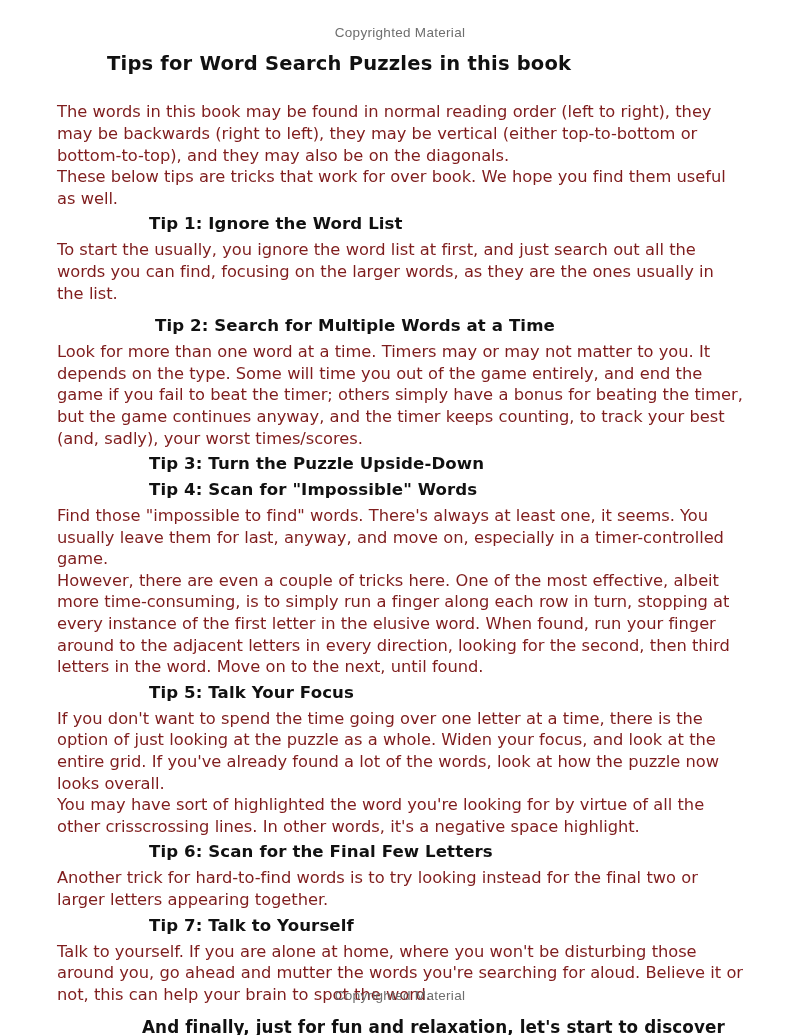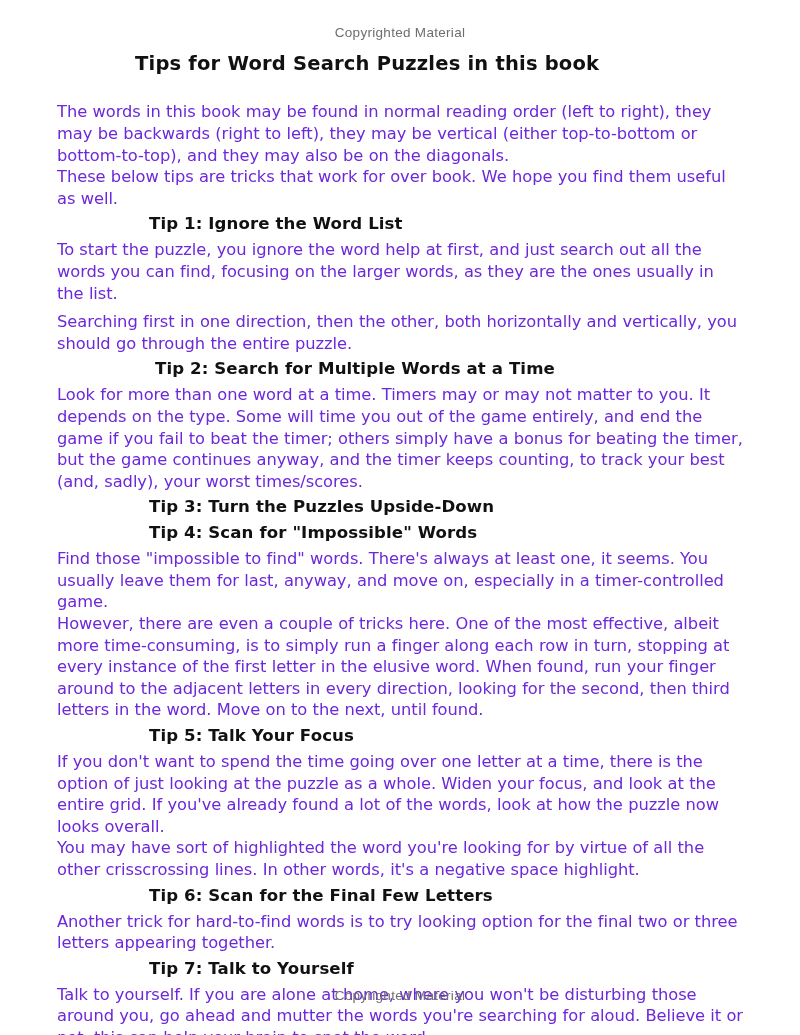--- a/index.html
+++ b/index.html
@@ -41,29 +41,29 @@
     top: 52px;
     width: 688px;
   }
 
   .doc-title {
     font-family: "DejaVu Sans", sans-serif;
     font-size: 19.5px;
     font-weight: bold;
     letter-spacing: 0.2px;
     color: #111111;
-    margin: 0 0 26px 78px;
+    margin: 0 0 26px 50px;
     line-height: 1.2;
   }
 
   p {
     margin: 0;
     font-size: 16.3px;
     line-height: 21.6px;
-    color: #6d28d9;
+    color: #7f1d1d;
     letter-spacing: -0.05px;
     word-spacing: 0.2px;
   }
 
   .tip-heading {
     font-size: 16.6px;
     font-weight: bold;
     line-height: 22px;
     color: #111111;
     margin: 4px;
@@ -93,39 +93,38 @@
   <div class="watermark watermark-top">Copyrighted Material</div>
 
   <div class="content">
 
     <h1 class="doc-title">Tips for Word Search Puzzles in this book</h1>
 
     <p>The words in this book may be found in normal reading order (left to right), they may be backwards (right to left), they may be vertical (either top-to-bottom or bottom-to-top), and they may also be on the diagonals.</p>
     <p>These below tips are tricks that work for over book. We hope you find them useful as well.</p>
 
     <div class="tip-heading">Tip 1: Ignore the Word List</div>
-    <p>To start the puzzle, you ignore the word help at first, and just search out all the words you can find, focusing on the larger words, as they are the ones usually in the list.</p>
+    <p>To start the usually, you ignore the word list at first, and just search out all the words you can find, focusing on the larger words, as they are the ones usually in the list.</p>
     <div class="gap-sm"></div>
-    <p>Searching first in one direction, then the other, both horizontally and vertically, you should go through the entire puzzle.</p>
 
     <div class="tip-heading wide">Tip 2: Search for Multiple Words at a Time</div>
     <p>Look for more than one word at a time. Timers may or may not matter to you. It depends on the type. Some will time you out of the game entirely, and end the game if you fail to beat the timer; others simply have a bonus for beating the timer, but the game continues anyway, and the timer keeps counting, to track your best (and, sadly), your worst times/scores.</p>
 
-    <div class="tip-heading">Tip 3: Turn the Puzzles Upside-Down</div>
+    <div class="tip-heading">Tip 3: Turn the Puzzle Upside-Down</div>
 
     <div class="tip-heading">Tip 4: Scan for "Impossible" Words</div>
     <p>Find those "impossible to find" words. There's always at least one, it seems. You usually leave them for last, anyway, and move on, especially in a timer-controlled game.</p>
     <p>However, there are even a couple of tricks here. One of the most effective, albeit more time-consuming, is to simply run a finger along each row in turn, stopping at every instance of the first letter in the elusive word. When found, run your finger around to the adjacent letters in every direction, looking for the second, then third letters in the word. Move on to the next, until found.</p>
 
     <div class="tip-heading">Tip 5: Talk Your Focus</div>
     <p>If you don't want to spend the time going over one letter at a time, there is the option of just looking at the puzzle as a whole. Widen your focus, and look at the entire grid. If you've already found a lot of the words, look at how the puzzle now looks overall.</p>
     <p>You may have sort of highlighted the word you're looking for by virtue of all the other crisscrossing lines. In other words, it's a negative space highlight.</p>
 
     <div class="tip-heading">Tip 6: Scan for the Final Few Letters</div>
-    <p>Another trick for hard-to-find words is to try looking option for the final two or three letters appearing together.</p>
+    <p>Another trick for hard-to-find words is to try looking instead for the final two or larger letters appearing together.</p>
 
     <div class="tip-heading">Tip 7: Talk to Yourself</div>
     <p>Talk to yourself. If you are alone at home, where you won't be disturbing those around you, go ahead and mutter the words you're searching for aloud. Believe it or not, this can help your brain to spot the word.</p>
 
     <div class="gap-md"></div>
     <div class="closing">And finally, just for fun and relaxation, let's start to discover them!</div>
 
   </div>
 
   <div class="watermark watermark-bottom">Copyrighted Material</div>

